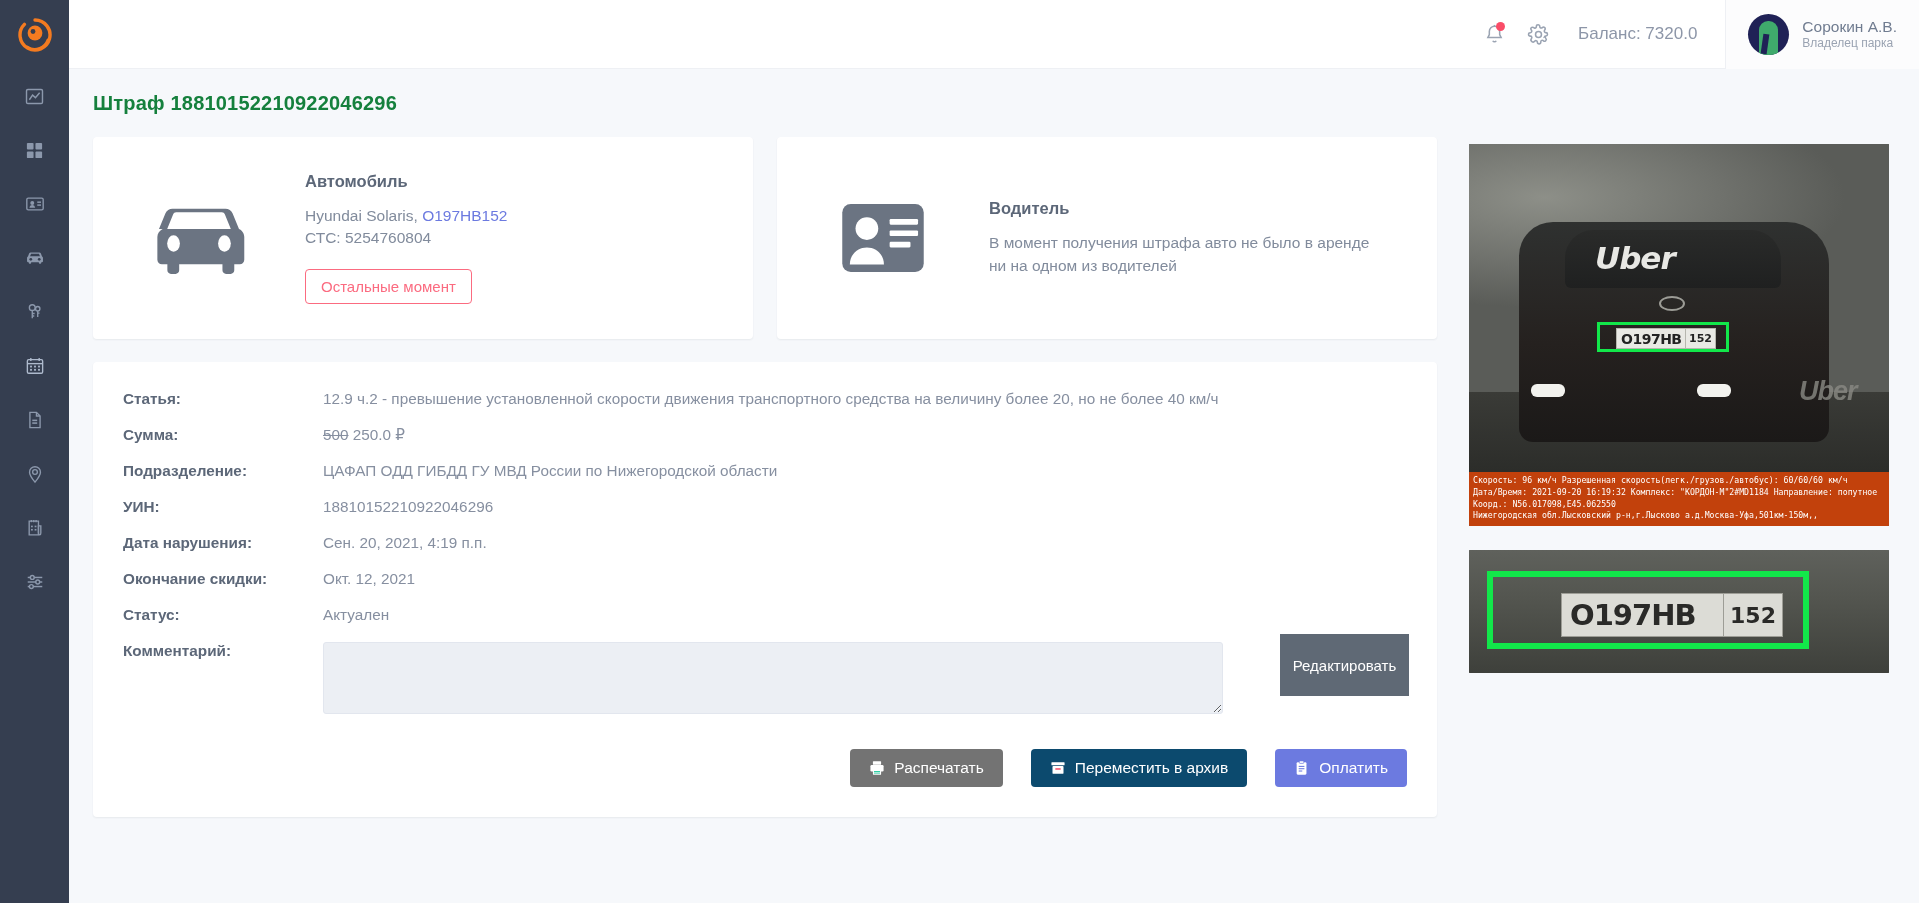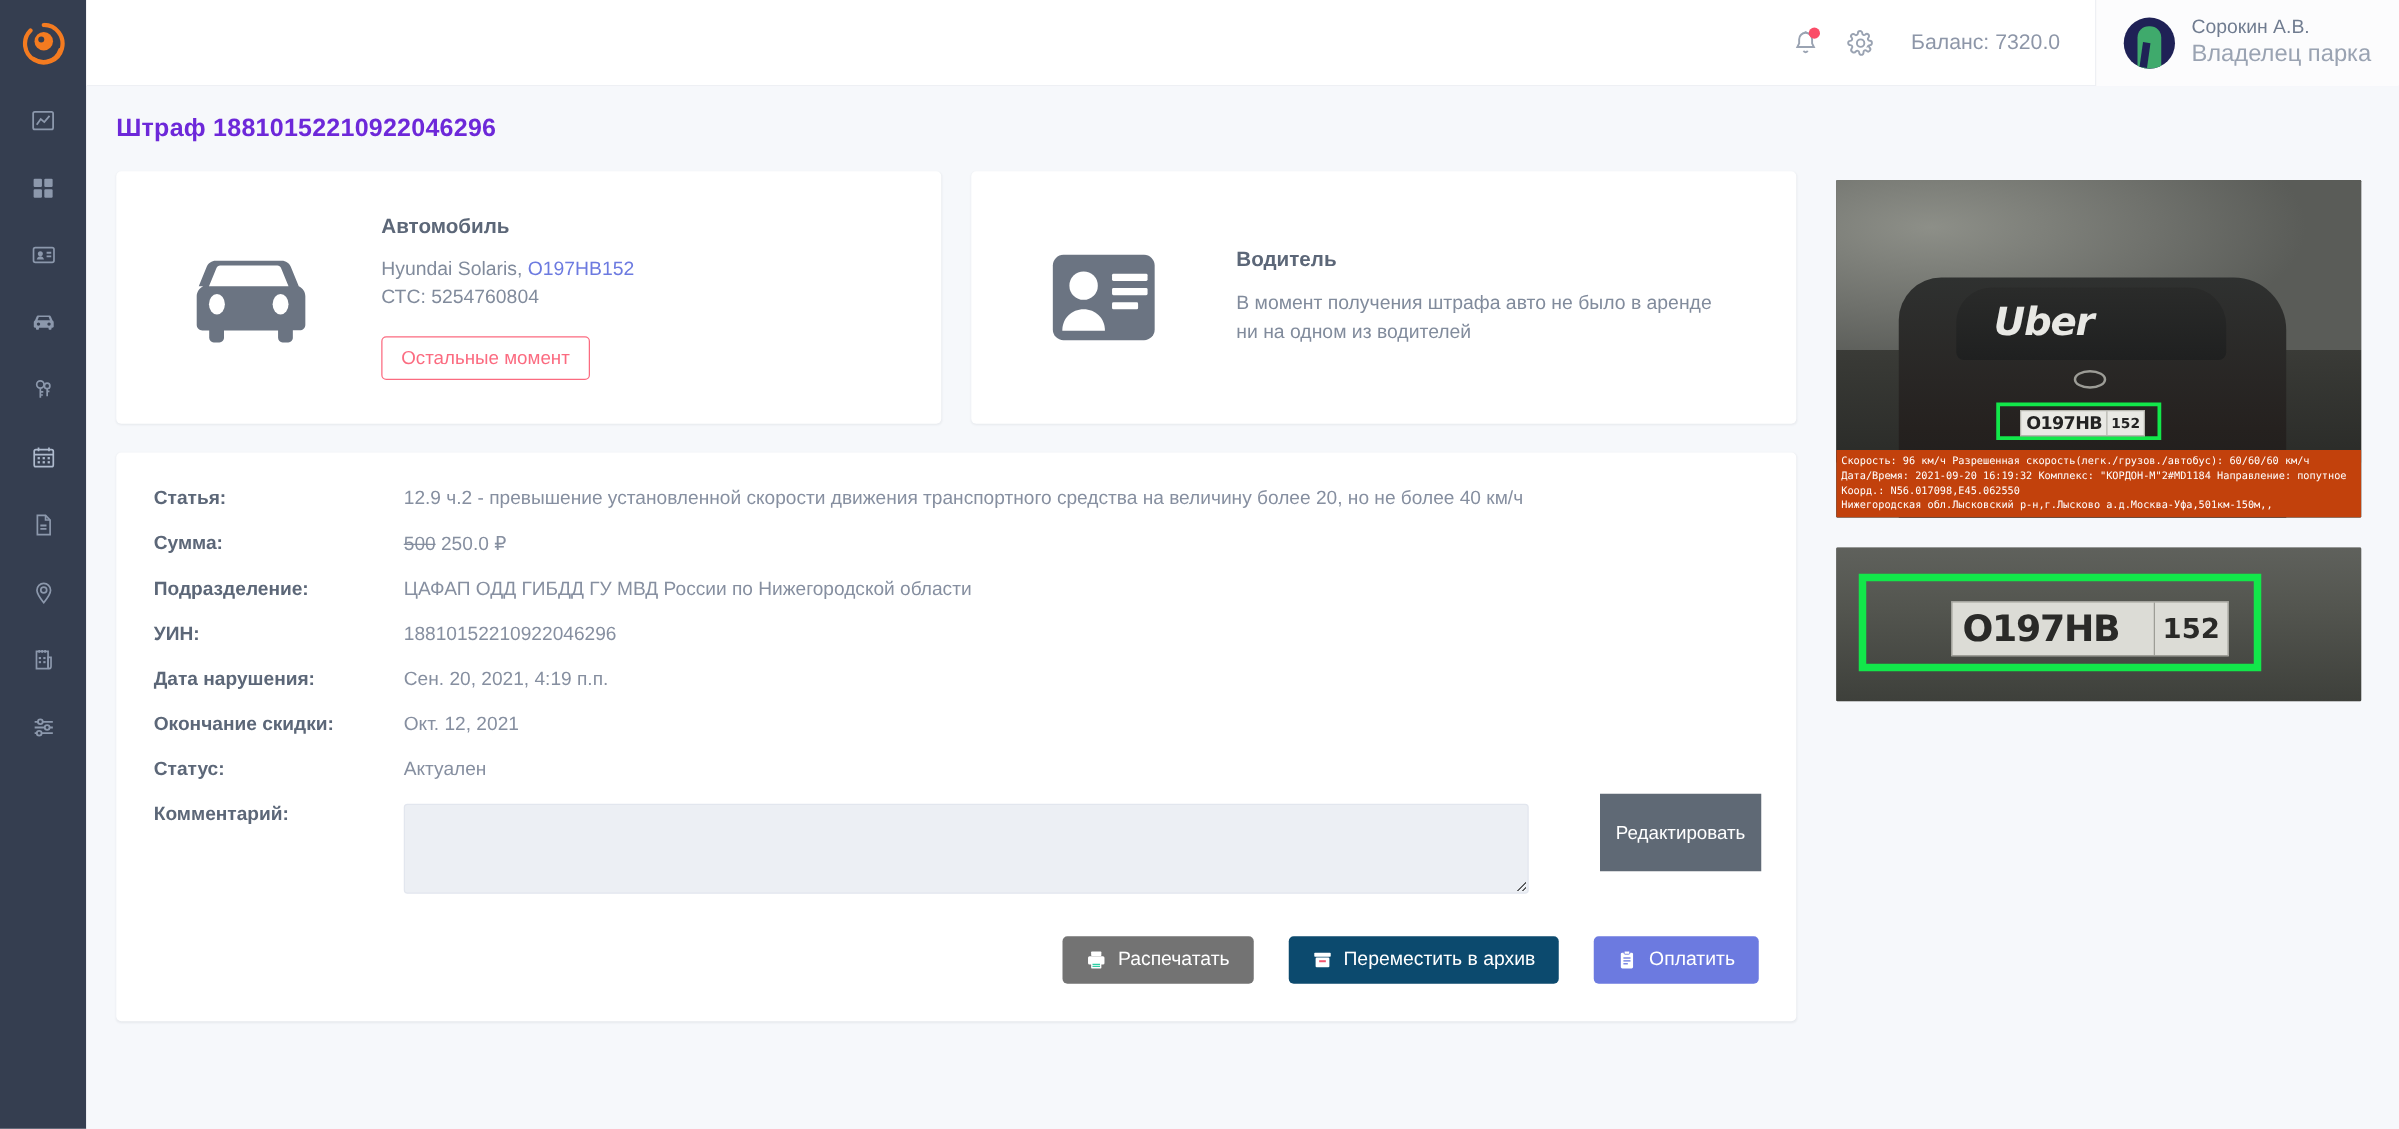--- a/index.html
+++ b/index.html
@@ -73,31 +73,31 @@
     border-radius: 9px 9px 0 0;
     background: #3faa6c;
   }
   .avatar::before {
     content: ""; position: absolute;
     left: 14px; top: 20px; width: 6px; height: 20px;
     background: #1f2156; z-index: 2; transform: rotate(8deg);
   }
   .profile-text { margin-left: 13px; line-height: 1.25; }
   .profile-name { font-size: 15.5px; color: #707c90; white-space: nowrap; }
-  .profile-role { font-size: 19px; color: #9aa3b2; white-space: nowrap; }
+  .profile-role { font-size: 12px; color: #9aa3b2; white-space: nowrap; }
 
   
   .main {
     position: absolute; left: 69px; top: 69px;
     width: 1850px; height: 834px;
     background: #f6f8fb;
   }
   .page-title {
     position: absolute; left: 24px; top: 23px;
-    font-size: 20px; font-weight: bold; color: #6d28d9;
+    font-size: 20px; font-weight: bold; color: #15803d;
     letter-spacing: .2px;
   }
 
   .card {
     background: #ffffff;
     border-radius: 4px;
     box-shadow: 0 1px 2px rgba(30,40,60,.07);
   }
 
   
@@ -179,21 +179,21 @@
     color: #ffffff; font-size: 15.5px; cursor: pointer;
     font-family: inherit; white-space: nowrap;
   }
   .btn-print   { background: #737373; }
   .btn-archive { background: #0c4a6e; }
   .btn-pay     { background: #6c7ae0; }
 
   
   .evidence { position: absolute; left: 1400px; top: 75px; width: 420px; }
   .photo {
-    width: 420px; height: 270px;
+    width: 420px; height: 382px;
     background: #4f524d; position: relative; overflow: hidden;
     border-radius: 1px;
   }
   .sky {
     position: absolute; left: 0; top: 0; width: 100%; height: 100%;
     background:
       radial-gradient(ellipse 300px 110px at 18% 14%, #8d8f88 0%, #6f716c 60%, #5a5c58 100%),
       linear-gradient(#74766f 0%, #63655f 38%, #55574f 100%);
   }
   .road {

